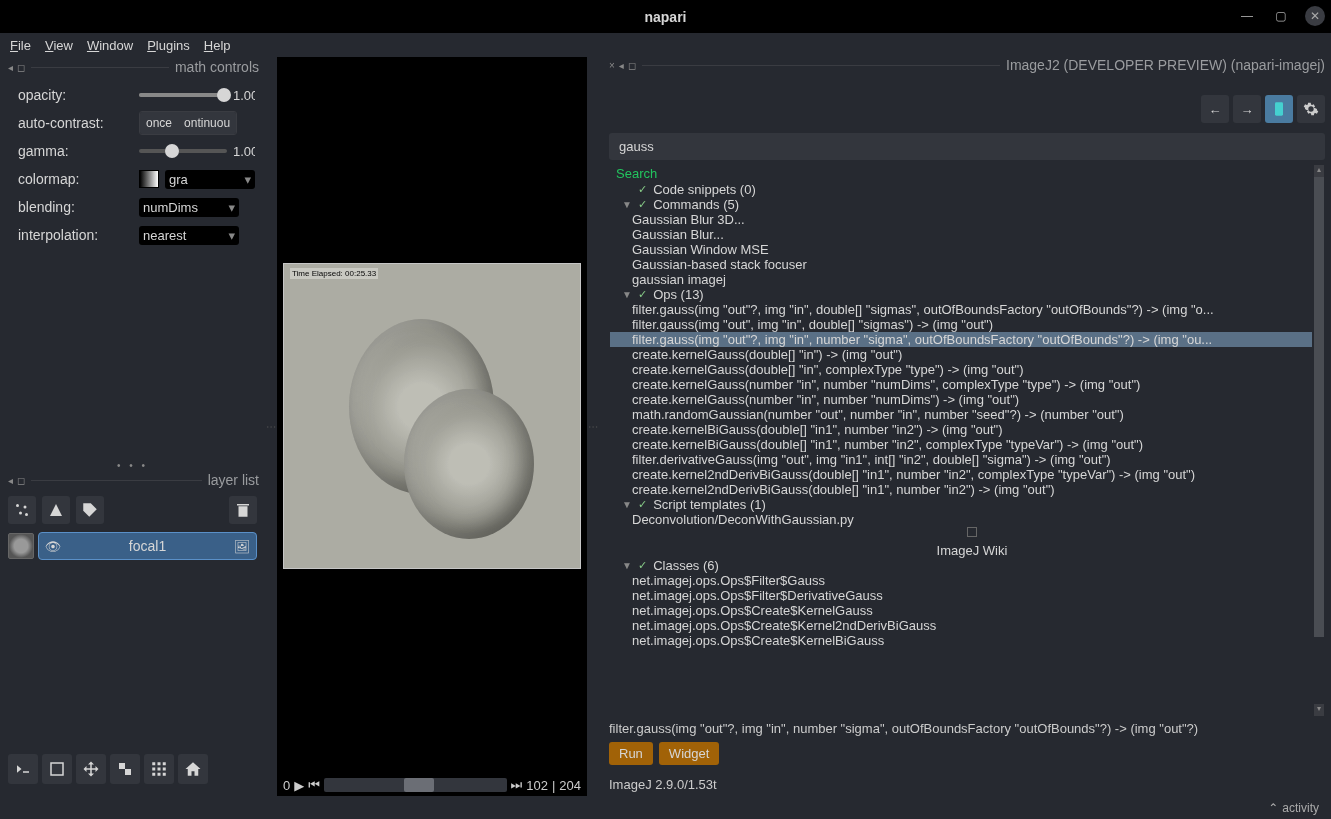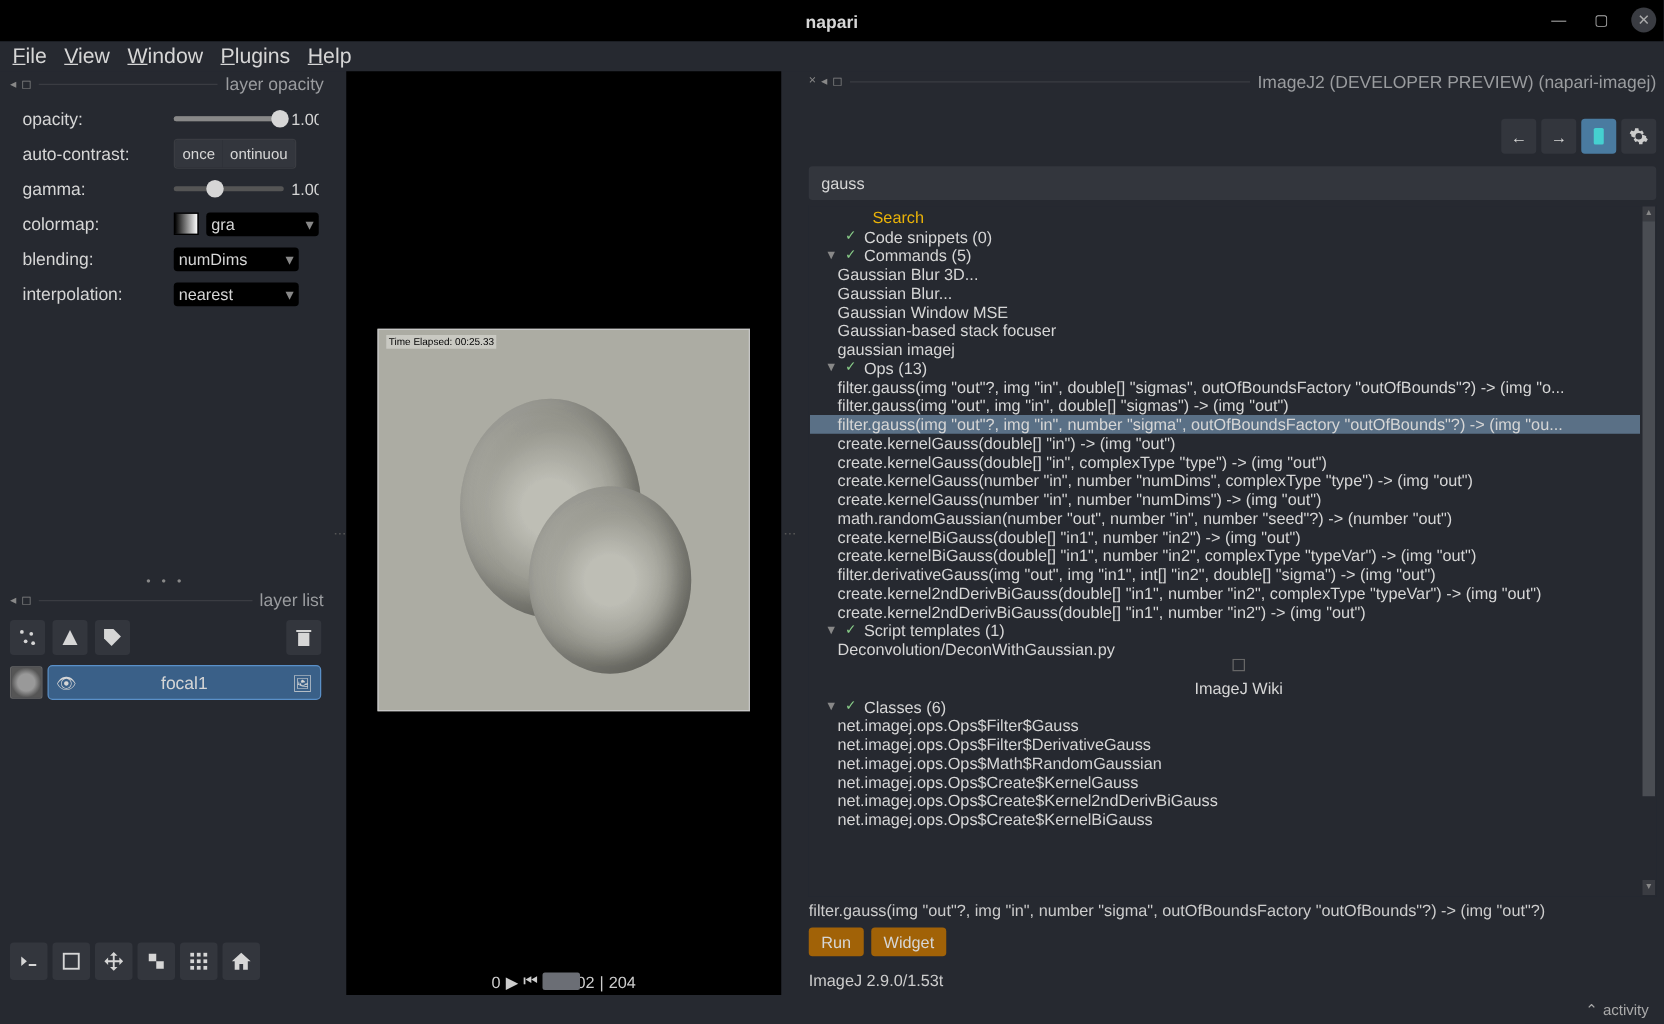--- a/index.html
+++ b/index.html
@@ -4,21 +4,21 @@
 <style>
 * { box-sizing: border-box; margin: 0; padding: 0; font-family: sans-serif; }
 body { background: #262930; color: #d6d6d6; font-size: 13px; width: 1331px; height: 819px; overflow: hidden; position: relative; }
 
 .titlebar { height: 33px; background: #000000; display: flex; align-items: center; justify-content: center; position: relative; }
 .titlebar .title { font-weight: 600; font-size: 14px; }
 .titlebar .win-controls { position: absolute; right: 6px; top: 6px; display: flex; gap: 14px; align-items: center; }
 .win-btn { width: 20px; height: 20px; display: flex; align-items: center; justify-content: center; border-radius: 50%; cursor: pointer; font-size: 12px; color:#aaa; }
 .win-btn.close { background: #3a3c42; }
 
-.menubar { height: 24px; background: #262930; display: flex; align-items: center; padding: 0 10px; gap: 14px; font-size: 17px; }
+.menubar { height: 24px; background: #262930; display: flex; align-items: center; padding: 0 10px; gap: 14px; font-size: 13px; }
 .menu-item { cursor: pointer; }
 .menu-item .ul { text-decoration: underline; }
 
 .workspace { position: absolute; top: 57px; left: 0; right: 0; bottom: 23px; display: flex; }
 
 
 .left-col { width: 265px; display: flex; flex-direction: column; }
 .panel-header { display: flex; align-items: center; gap: 6px; padding: 2px 6px 0 8px; }
 .panel-header .mini-icons { display:flex; gap:4px; font-size:10px; color:#888; }
 .panel-header .hline { flex:1; height:1px; background:#3a3c42; }
@@ -49,21 +49,21 @@
 .layer-chip { flex:1; display:flex; align-items:center; background:#3a6088; border:1px solid #5a90c8; border-radius:4px; height:28px; }
 .layer-chip .eye { width:28px; text-align:center; }
 .layer-chip .name { flex:1; text-align:center; font-size:14px; }
 .layer-chip .type { width:28px; text-align:center; }
 
 .bottom-tools { display:flex; gap:4px; padding:6px 8px 12px 8px; }
 .btool { width:30px; height:30px; background:#33363d; border-radius:3px; display:flex; align-items:center; justify-content:center; cursor:pointer; }
 .btool svg { width:18px; height:18px; fill:#d6d6d6; }
 
 
-.canvas-col { width:348px; background:#000; position:relative; display:flex; flex-direction:column;align-items:center; }
+.canvas-col { width:310px; background:#000; position:relative; display:flex; flex-direction:column; }
 .canvas-area { flex:1; display:flex; align-items:center; justify-content:center; }
 .cell-img { width:298px; height:306px; background:radial-gradient(ellipse 80px 100px at 120px 140px,#b0b0a8 30%,#969690 45%,transparent 60%), radial-gradient(ellipse 70px 85px at 175px 185px,#b0b0a8 30%,#969690 45%,transparent 60%), #a8a8a0; border:1px solid #c0c0c0; position:relative; filter:contrast(1.1); }
 .cell-img::before { content:""; position:absolute; top:6px; left:6px; font-size:9px; color:#000; }
 .cell-label { position:absolute; top:4px; left:6px; font-size:8px; color:#111; background:rgba(255,255,255,0.3); padding:1px 2px; }
 .cell-blob { position:absolute; border-radius:50%; }
 .blob1 { width:145px; height:175px; top:55px; left:65px; background:radial-gradient(circle,#b8b8b0 20%,#888880 70%); box-shadow:inset -8px -8px 20px rgba(0,0,0,0.3), inset 8px 8px 20px rgba(255,255,255,0.2); }
 .blob2 { width:130px; height:150px; top:125px; left:120px; background:radial-gradient(circle,#b8b8b0 20%,#888880 70%); box-shadow:inset -8px -8px 20px rgba(0,0,0,0.3), inset 8px 8px 20px rgba(255,255,255,0.2); }
 .timebar { height:22px; display:flex; align-items:center; gap:4px; padding:0 6px; color:#ccc; font-size:13px; }
 .timebar .track { flex:1; height:14px; background:#33363d; border-radius:2px; position:relative; }
 .timebar .knob { position:absolute; left:44%; top:0; width:30px; height:14px; background:#6b6e75; border-radius:2px; }
@@ -76,21 +76,21 @@
 .right-header { display:flex; align-items:center; gap:6px; padding:0 0 4px 0; }
 .right-header .mini-icons { display:flex; gap:4px; font-size:10px; color:#888; }
 .right-header .hline { flex:1; height:1px; background:#3a3c42; }
 .right-header .rtitle { color:#9a9c9f; font-size:14px; }
 .ij-toolbar { display:flex; justify-content:flex-end; gap:4px; padding:18px 0 10px 0; }
 .ij-btn { width:28px; height:28px; background:#33363d; border-radius:3px; display:flex; align-items:center; justify-content:center; cursor:pointer; }
 .ij-btn.active { background:#4a7ba0; }
 .search-box { background:#33363d; border-radius:3px; padding:6px 10px; font-size:13px; margin-bottom:4px; }
 .results { flex:1; background:#262930; border:1px solid #262930; overflow:hidden; position:relative; }
 .results-inner { position:absolute; top:0; left:0; right:12px; padding:0; font-size:13px; line-height:15px; }
-.section-hdr { color:#eab308; padding:1px 0 1px 6px;margin-left:44px; }
+.section-hdr { color:#22c55e; padding:1px 0 1px 6px; }
 .cat { padding:0 0 0 12px; display:flex; gap:6px; align-items:center; }
 .cat .tw { color:#888; font-size:10px; }
 .cat .ck { color:#8c8; font-size:11px; }
 .item { padding:0 0 0 22px; white-space:nowrap; overflow:hidden; text-overflow:ellipsis; cursor:pointer; }
 .item.selected { background:#5a7086; }
 .item.wiki { padding-left:22px; display:flex; gap:6px; align-items:center;flex-direction:column; }
 .item.wiki .box { width:10px; height:10px; border:1px solid #666; }
 .scrollbar { position:absolute; right:0; top:0; width:10px; height:100%; }
 .scroll-up, .scroll-down { position:absolute; right:0; width:10px; height:12px; background:#3a3c42; font-size:8px; text-align:center; color:#888; }
 .scroll-up { top:0; }
@@ -125,21 +125,21 @@
 </div>
 
 <div class="workspace">
   <div class="left-col">
     <div class="panel-header">
       <span class="mini-icons">
           <span>◂</span>
           <span>◻</span>
         </span>
       <span class="hline"></span>
-      <span class="ptitle">layer opacity</span>
+      <span class="ptitle">math controls</span>
     </div>
     <div class="layer-controls">
       <div class="ctrl-row">
         <span class="ctrl-label">opacity:</span>
         <div class="slider" style="width:70px">
             <div class="range" style="left:0;right:0"></div>
             <div class="thumb" style="right:-4px"></div>
           </div>
         <span class="slider-val">1.00</span>
       </div>
@@ -364,21 +364,20 @@
             <span class="box"></span>
             <span>ImageJ Wiki</span>
           </div>
           <div class="cat">
             <span class="tw">▼</span>
             <span class="ck">✓</span>
             <span>Classes (6)</span>
           </div>
           <div class="item">net.imagej.ops.Ops$Filter$Gauss</div>
           <div class="item">net.imagej.ops.Ops$Filter$DerivativeGauss</div>
-          <div class="item">net.imagej.ops.Ops$Math$RandomGaussian</div>
           <div class="item">net.imagej.ops.Ops$Create$KernelGauss</div>
           <div class="item">net.imagej.ops.Ops$Create$Kernel2ndDerivBiGauss</div>
           <div class="item">net.imagej.ops.Ops$Create$KernelBiGauss</div>
         </div>
       <div class="scrollbar">
         <div class="scroll-up">▴</div>
         <div class="scroll-thumb"></div>
         <div class="scroll-down">▾</div>
       </div>
     </div>

